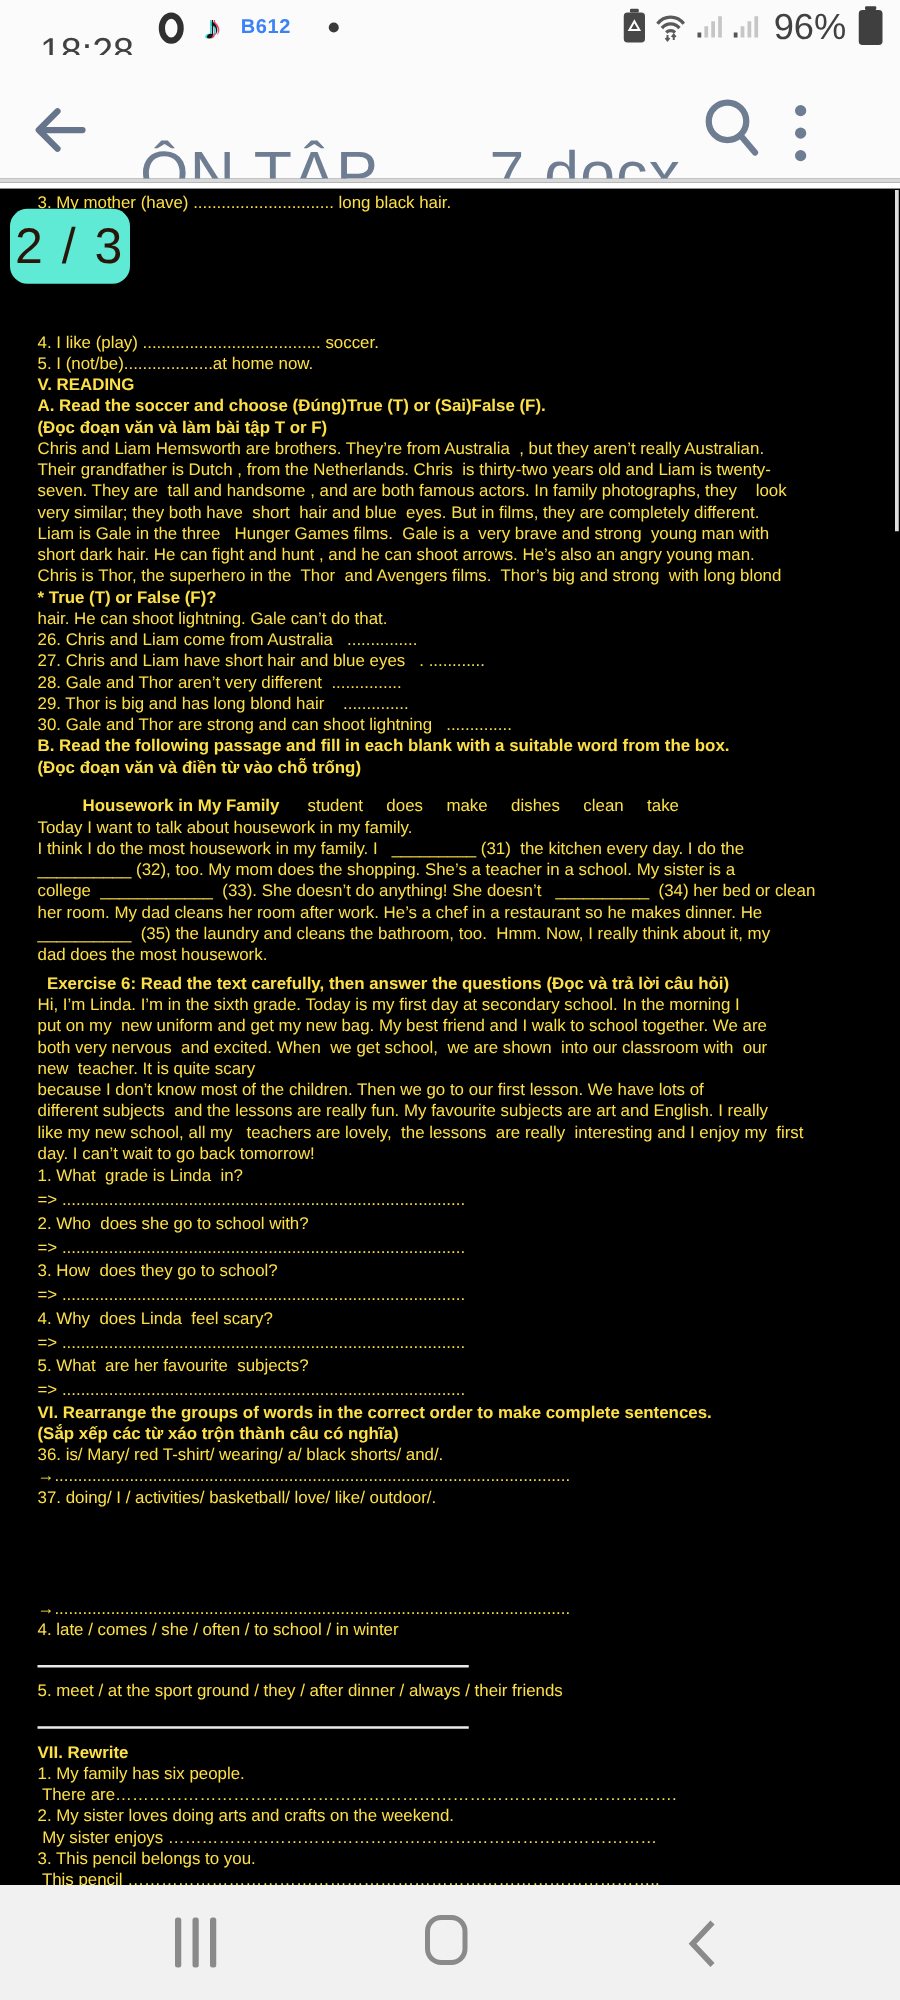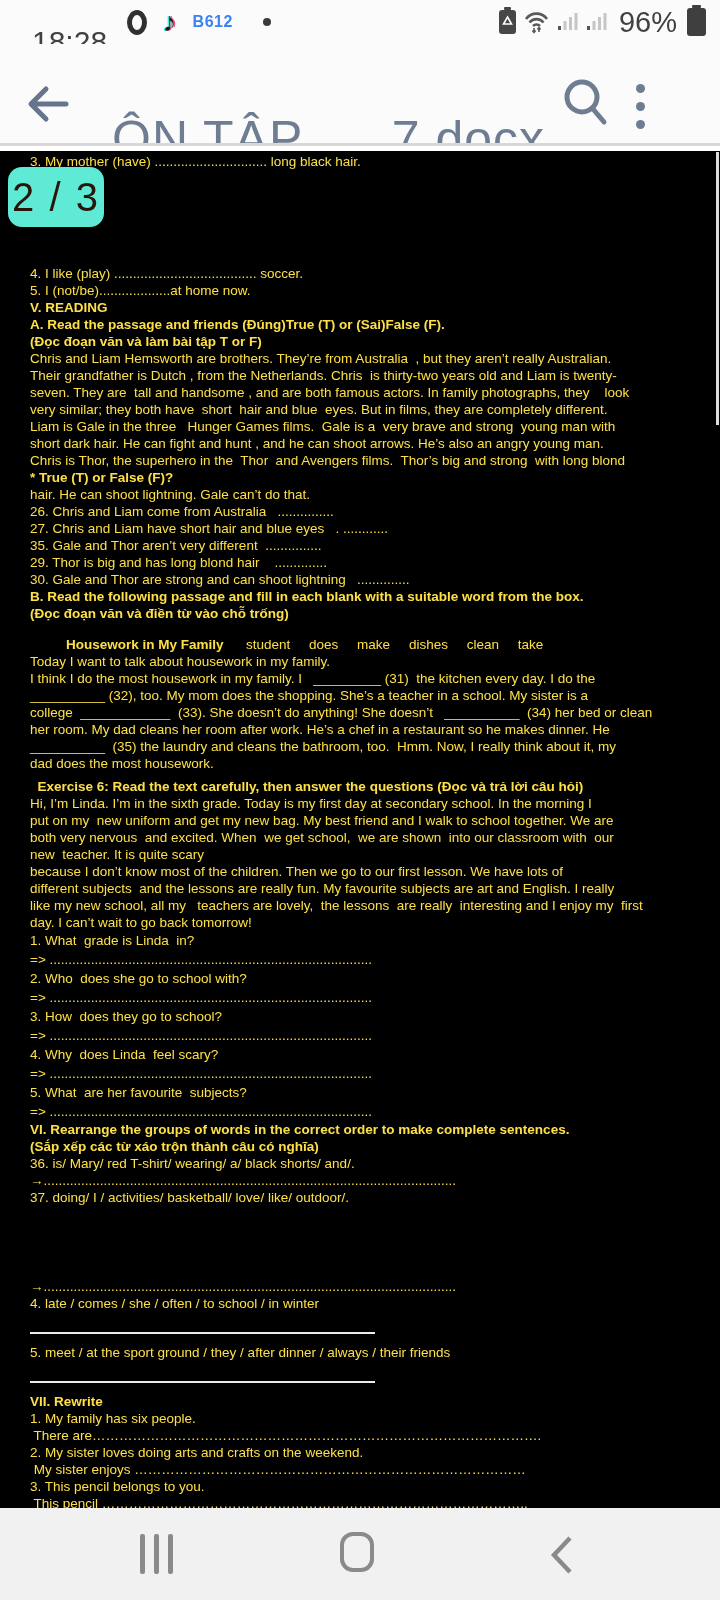--- a/index.html
+++ b/index.html
@@ -127,34 +127,34 @@
   <div class="hdr-divider"></div>
   <div class="white-sliver"></div>
 
   <div class="document">
     <div>
         <div class="dline">3. My mother (have) .............................. long black hair.</div>
         <div class="spacer" style="height: 95px;"></div>
         <div class="dline">4. I like (play) ...................................... soccer.</div>
         <div class="dline">5. I (not/be)...................at home now.</div>
         <div class="dline bold">V. READING</div>
-        <div class="dline bold">A. Read the passage and friends (Đúng)True (T) or (Sai)False (F).</div>
+        <div class="dline bold">A. Read the soccer and choose (Đúng)True (T) or (Sai)False (F).</div>
         <div class="dline bold">(Đọc đoạn văn và làm bài tập T or F)</div>
         <div class="dline">Chris and Liam Hemsworth are brothers. They’re from Australia  , but they aren’t really Australian.</div>
         <div class="dline">Their grandfather is Dutch , from the Netherlands. Chris  is thirty-two years old and Liam is twenty-</div>
         <div class="dline">seven. They are  tall and handsome , and are both famous actors. In family photographs, they    look</div>
         <div class="dline">very similar; they both have  short  hair and blue  eyes. But in films, they are completely different.</div>
         <div class="dline">Liam is Gale in the three   Hunger Games films.  Gale is a  very brave and strong  young man with</div>
         <div class="dline">short dark hair. He can fight and hunt , and he can shoot arrows. He’s also an angry young man.</div>
         <div class="dline">Chris is Thor, the superhero in the  Thor  and Avengers films.  Thor’s big and strong  with long blond</div>
         <div class="dline bold">* True (T) or False (F)?</div>
         <div class="dline">hair. He can shoot lightning. Gale can’t do that.</div>
         <div class="dline">26. Chris and Liam come from Australia   ...............</div>
         <div class="dline">27. Chris and Liam have short hair and blue eyes   . ............</div>
-        <div class="dline">35. Gale and Thor aren’t very different  ...............</div>
+        <div class="dline">28. Gale and Thor aren’t very different  ...............</div>
         <div class="dline">29. Thor is big and has long blond hair    ..............</div>
         <div class="dline">30. Gale and Thor are strong and can shoot lightning   ..............</div>
         <div class="dline bold">B. Read the following passage and fill in each blank with a suitable word from the box.</div>
         <div class="dline bold">(Đọc đoạn văn và điền từ vào chỗ trống)</div>
         <div class="spacer" style="height: 14px;"></div>
         <div class="dline"><b>Housework in My Family</b>      student     does     make     dishes     clean     take</div>
         <div class="dline">Today I want to talk about housework in my family.</div>
         <div class="dline">I think I do the most housework in my family. I   _________ (31)  the kitchen every day. I do the</div>
         <div class="dline">__________ (32), too. My mom does the shopping. She’s a teacher in a school. My sister is a</div>
         <div class="dline">college  ____________  (33). She doesn’t do anything! She doesn’t   __________  (34) her bed or clean</div>

